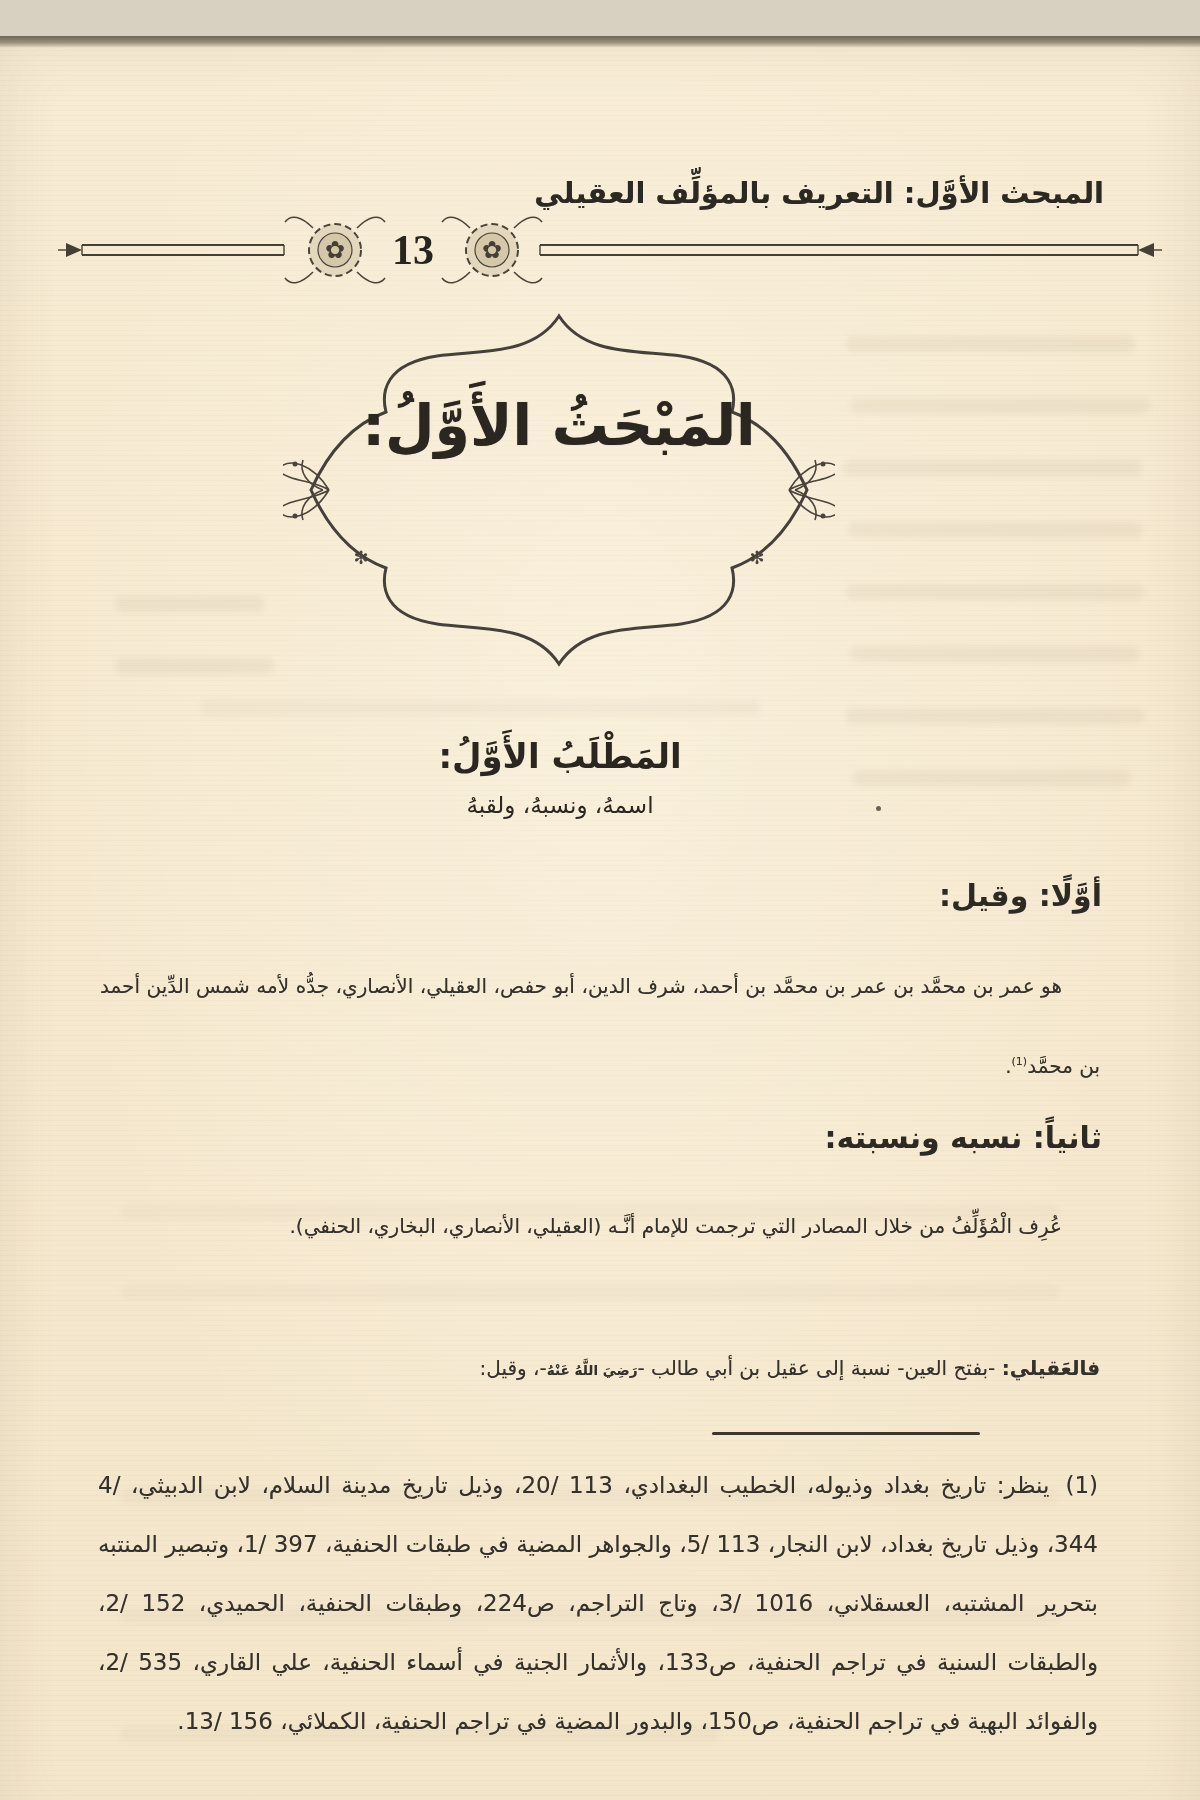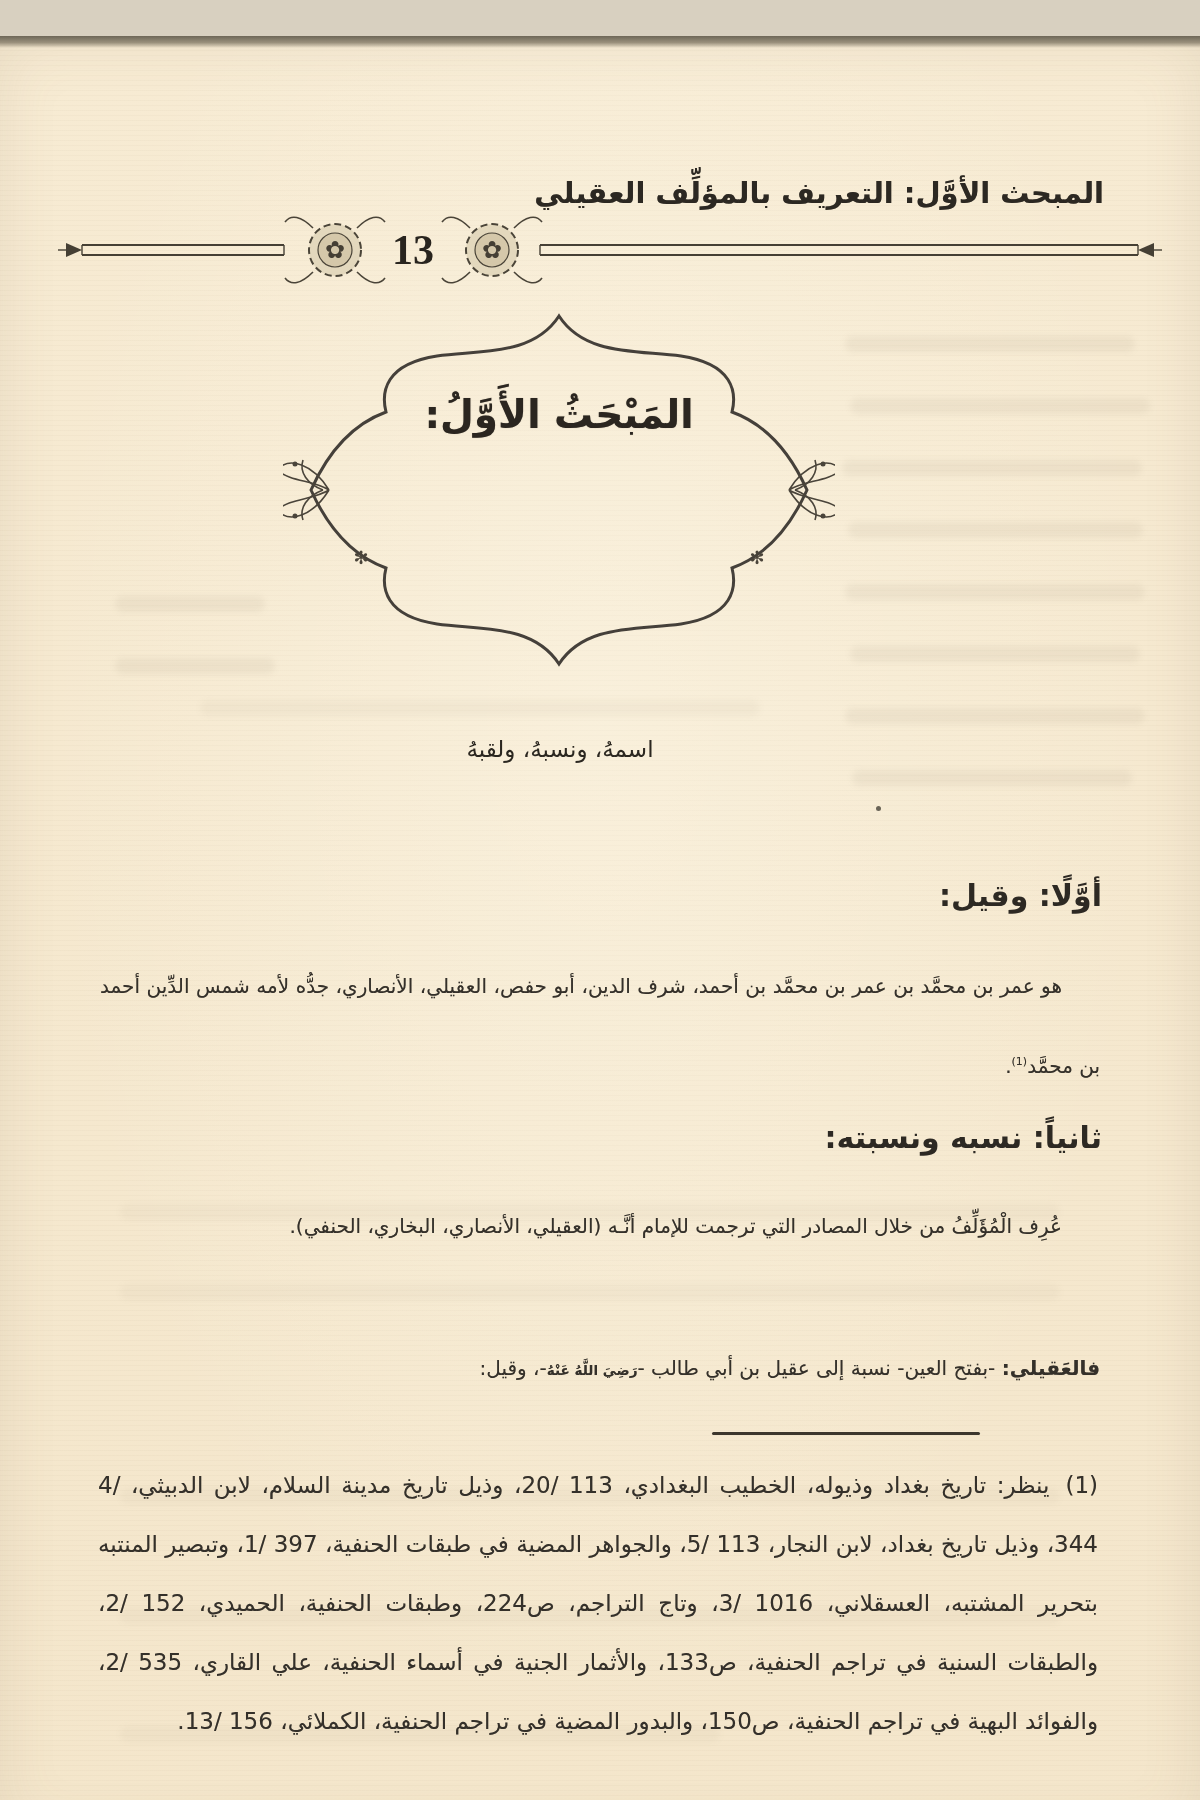--- a/index.html
+++ b/index.html
@@ -17,21 +17,21 @@
   }
   .scan-top{position:absolute;top:0;left:0;right:0;height:12px;
     background:linear-gradient(#6e6758,#9a907c 55%,rgba(150,140,120,0));}
   .running-head{position:absolute;top:140px;right:96px;font-size:29px;font-weight:bold;
     color:#2c2822;text-shadow:0 0 .6px rgba(40,34,24,.45);}
   .divider-svg{position:absolute;top:176px;left:52px;width:1118px;height:76px;}
   .frame{position:absolute;left:283px;top:264px;width:552px;height:384px;}
   .frame svg{position:absolute;left:0;top:0;width:100%;height:100%;}
   .frame .t1,.frame .t2{position:absolute;left:0;right:0;text-align:center;font-weight:bold;
     color:#2b2620;text-shadow:0 0 .7px rgba(40,34,24,.5);}
-  .frame .t1{top:92px;font-size:39px;}
+  .frame .t1{top:92px;font-size:57px;}
   .frame .t2{top:208px;font-size:43px;}
   .matlab{position:absolute;left:40px;width:1040px;top:700px;text-align:center;color:#2b2720;}
   .matlab .m1{font-size:34px;font-weight:bold;margin:0 0 16px 0;}
   .matlab .m2{font-size:23px;font-weight:normal;margin:0;}
   .h-first{position:absolute;right:98px;top:842px;font-size:30px;font-weight:bold;color:#2d2923;}
   .h-second{position:absolute;right:98px;top:1084px;font-size:30px;font-weight:bold;color:#2d2923;}
   .para{position:absolute;right:100px;width:1000px;font-size:20px;line-height:80px;
     text-align:justify;color:#34302a;text-shadow:0 0 .5px rgba(40,34,24,.35);}
   .p1{top:910px;text-indent:38px;}
   .p2{top:1150px;text-indent:38px;}
@@ -139,20 +139,21 @@
         <circle cx="-34" cy="26" r="2.5" fill="#4a443a" stroke="none"></circle>
         <circle cx="-56" cy="0" r="3" fill="#4a443a" stroke="none"></circle>
       </g>
       <text x="78" y="262" text-anchor="middle" font-size="18" fill="#4a443a" font-family="'DejaVu Sans',sans-serif">✻</text>
       <text x="474" y="262" text-anchor="middle" font-size="18" fill="#4a443a" font-family="'DejaVu Sans',sans-serif">✻</text>
     </svg>
     <div class="t1">المَبْحَثُ الأَوَّلُ:</div>
   </div>
 
   <div class="matlab">
+    <p class="m1">المَطْلَبُ الأَوَّلُ:</p>
     <p class="m2">اسمهُ، ونسبهُ، ولقبهُ</p>
   </div>
 
   <div class="h-first">أوَّلًا: وقيل:</div>
   <div class="para p1"><span>هو عمر بن محمَّد بن عمر بن محمَّد بن أحمد، شرف الدين، أبو حفص، العقيلي، الأنصاري، جدُّه لأمه شمس الدِّين أحمد بن محمَّد</span><sup class="fn">(1)</sup><span>.</span></div>
 
   <div class="h-second">ثانياً: نسبه ونسبته:</div>
   <div class="para p3"><span class="lead">فالعَقيلي:</span><span> -بفتح العين- نسبة إلى عقيل بن أبي طالب -</span><span class="honorific">رَضِيَ اللَّهُ عَنْهُ</span><span>-، وقيل:</span></div>
 
   <div class="para p2">عُرِف الْمُؤَلِّفُ من خلال المصادر التي ترجمت للإمام أنَّـه (العقيلي، الأنصاري، البخاري، الحنفي).</div>

